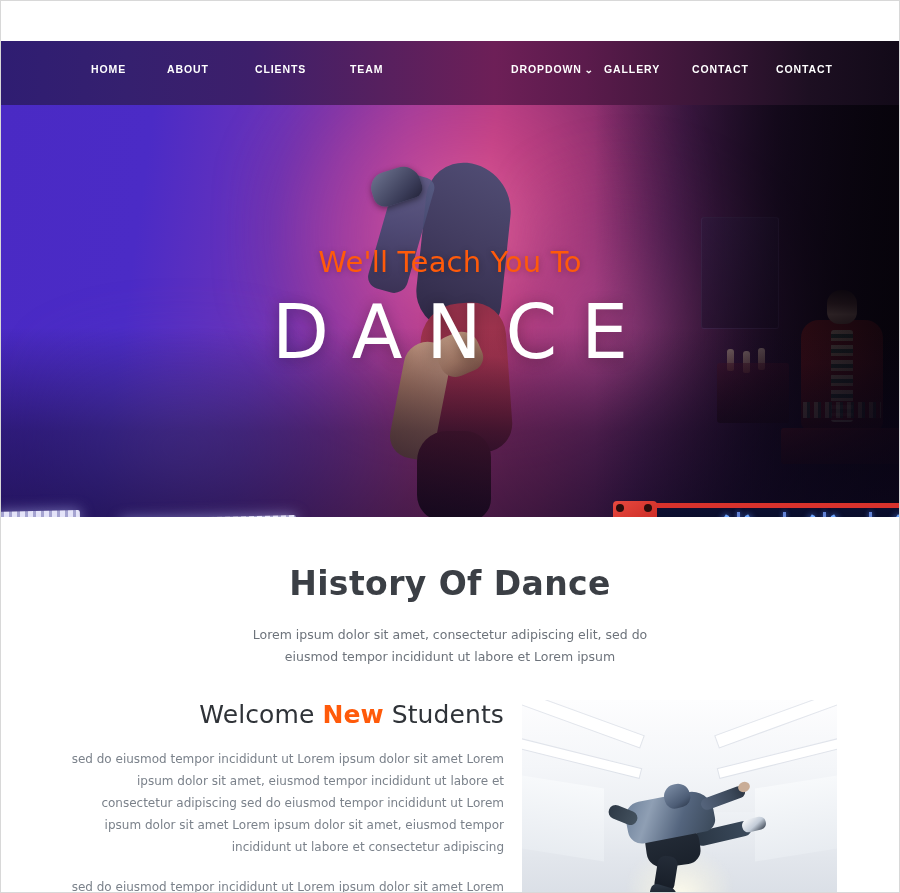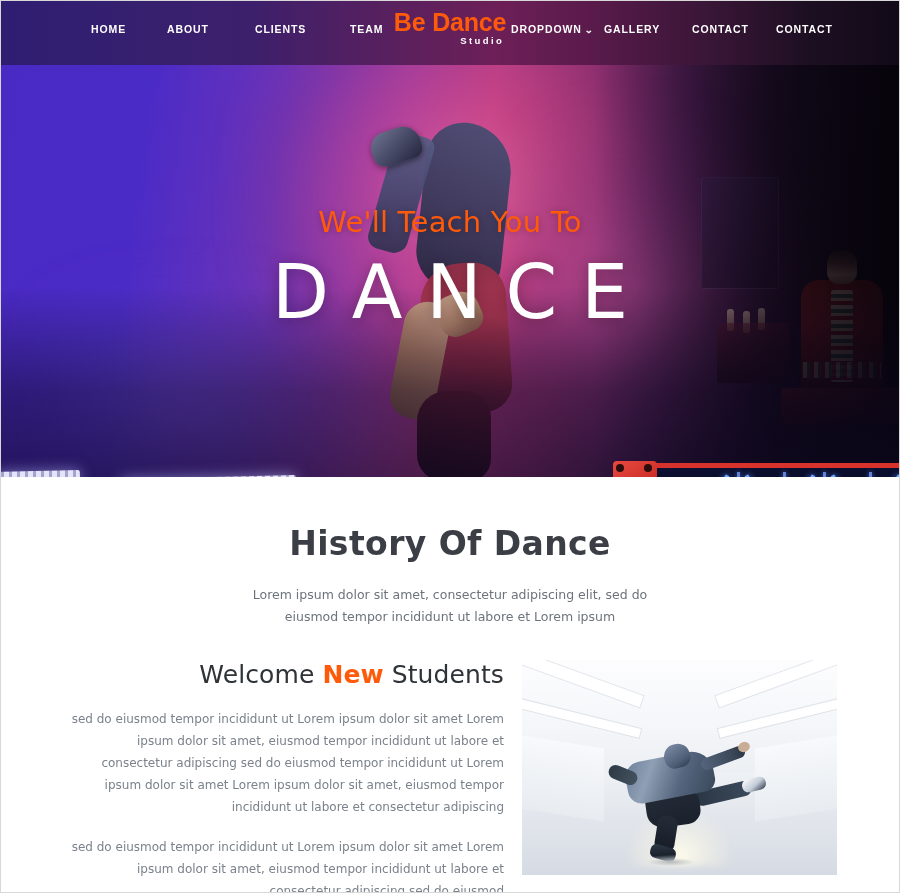--- a/index.html
+++ b/index.html
@@ -32,20 +32,21 @@
         #35206f 14%,
         #3d1f6b 28%,
         #56205f 42%,
         #6d1f57 55%,
         #5b1b4c 65%,
         #3b1638 78%,
         #1d0f22 90%,
         #120a18 100%);
     z-index: 20;
     overflow: visible;
+    margin-top: 40px;
   }
 
   .nav-row {
     position: relative;
     height: 64px;
     width: 100%;
   }
 
   .nav-link {
     position: absolute;
@@ -636,26 +637,20 @@
       <a class="nav-link nav-gallery">
         <span>GALLERY</span>
       </a>
       <a class="nav-link nav-clients">
         <span>CONTACT</span>
       </a>
       <a class="nav-link nav-contact">
         <span>CONTACT</span>
       </a>
 
-      <div class="brand">
-        <div class="brand-inner">
-          <span class="brand-main">Be Dance</span>
-          <span class="brand-sub">Studio</span>
-        </div>
-      </div>
 
     </nav>
   </header>
 
   <section class="hero">
     <div class="hero-bg"></div>
     <div class="hero-haze-a"></div>
     <div class="hero-haze-b"></div>
     <div class="hero-haze-c"></div>
 

